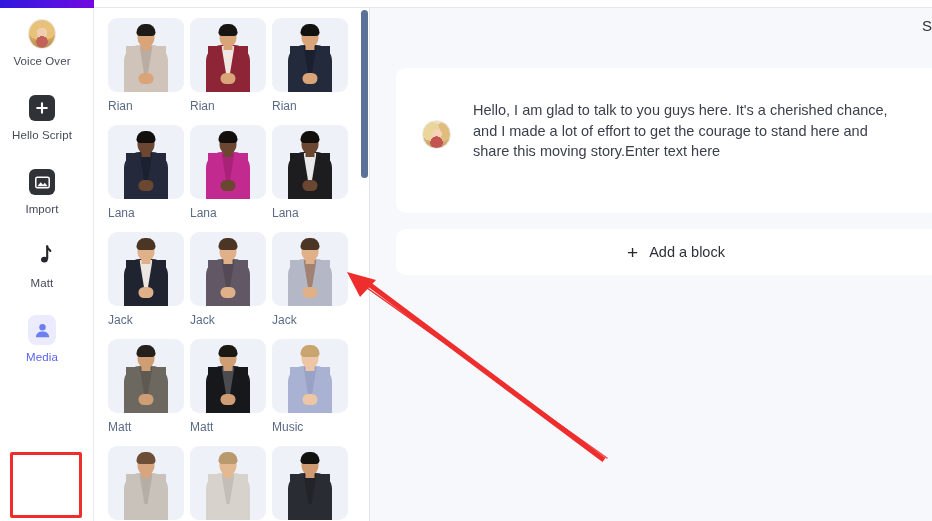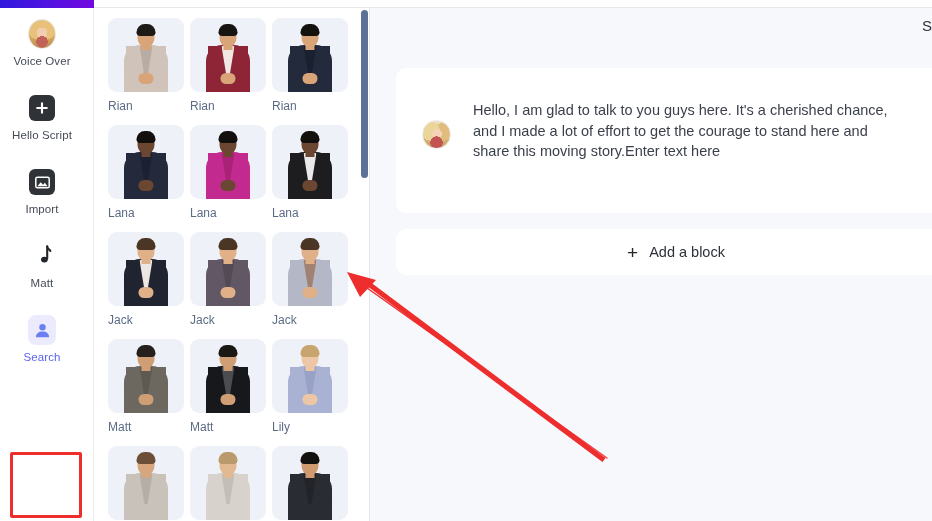--- a/index.html
+++ b/index.html
@@ -264,21 +264,21 @@
 
     <div class="side-item active">
       <div class="side-icon">
         <div class="av-tile">
           <svg width="17" height="17" viewBox="0 0 17 17">
             <circle cx="8.5" cy="5.3" r="3.2" fill="#6c7ff0"></circle>
             <path d="M1.9 15.2c0-3.6 3-5.6 6.6-5.6s6.6 2 6.6 5.6z" fill="#6c7ff0"></path>
           </svg>
         </div>
       </div>
-      <div class="side-label">Search</div>
+      <div class="side-label">Media</div>
     </div>
   </div>
 
   <div class="anno-rect"></div>
 
   <div class="avatar-panel">
 
 
     <div class="grid" id="avatar-grid">
         <div class="card">
@@ -452,21 +452,21 @@
               <div class="body" style="background:#a9b2d2"></div>
               <div class="shirt" style="background:#98a2c6"></div>
               <div class="lapelL" style="left:18px;background:#a9b2d2;border-radius:0 0 0 8px"></div>
               <div class="lapelR" style="right:18px;background:#a9b2d2;border-radius:0 0 8px 0"></div>
               <div class="neck" style="background:#edc6a6"></div>
               <div class="head" style="background:#edc6a6"></div>
               <div class="hair" style="background:#c8a46e"></div>
               <div class="hands" style="background:#edc6a6"></div>
             </div>
           </div>
-          <div class="card-name">Lily</div>
+          <div class="card-name">Music</div>
         </div>
         <div class="card">
           <div class="thumb">
             <div class="fig">
               <div class="body" style="background:#c9c2bb"></div>
               <div class="shirt" style="background:#b5aea7"></div>
               <div class="lapelL" style="left:18px;background:#c9c2bb;border-radius:0 0 0 8px"></div>
               <div class="lapelR" style="right:18px;background:#c9c2bb;border-radius:0 0 8px 0"></div>
               <div class="neck" style="background:#d7a67f"></div>
               <div class="head" style="background:#d7a67f"></div>

